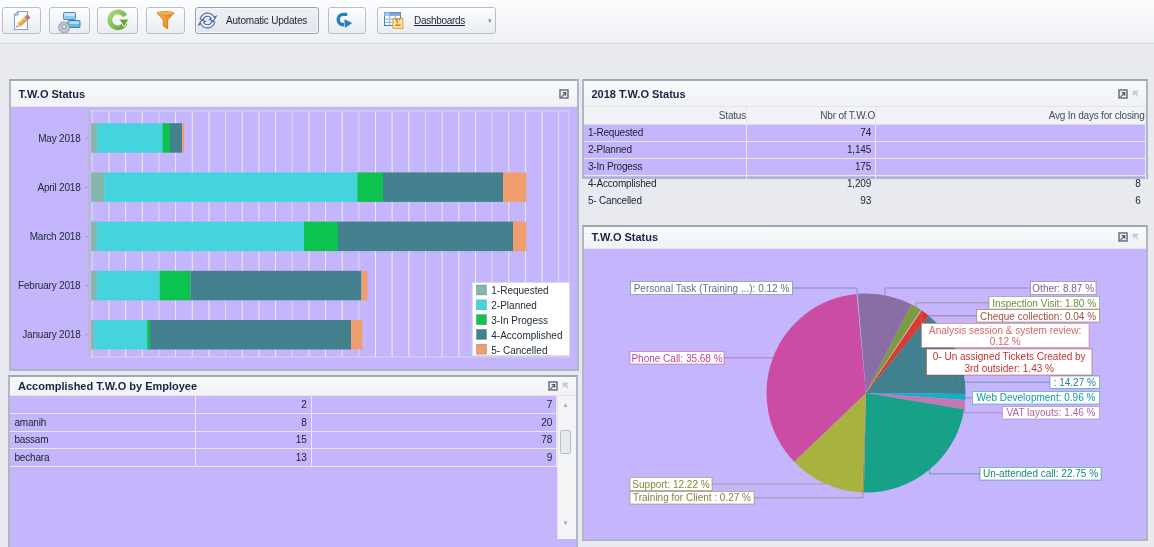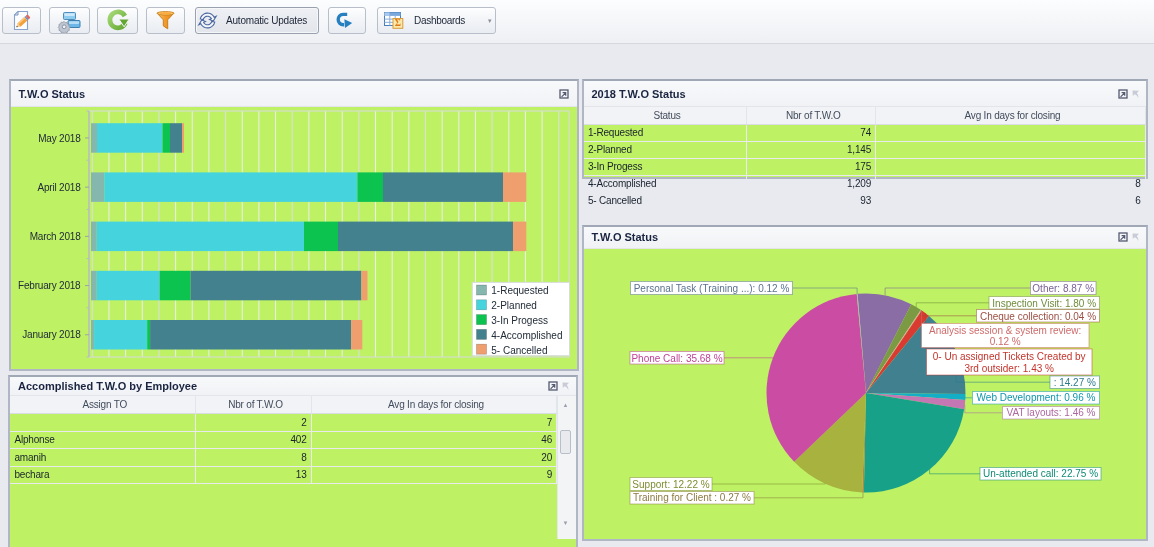--- a/index.html
+++ b/index.html
@@ -1,26 +1,26 @@
 <!DOCTYPE html>
 <html><head><meta charset="utf-8"><style>
 * { margin:0; padding:0; box-sizing:border-box; }
 html,body { width:1154px; height:547px; overflow:hidden; background:#e8eaef; font-family:"Liberation Sans", sans-serif; }
 .abs { position:absolute; }
 .toolbar { position:absolute; left:0; top:0; width:1154px; height:44px; background:linear-gradient(#fcfdfe,#eef0f4); border-bottom:1px solid #d4d7dd; }
 .tbtn { position:absolute; top:7px; height:27px; border:1px solid #b9bfca; border-radius:3px; background:linear-gradient(#fefeff,#f3f5f8 45%,#e9ecf1); display:flex; align-items:center; justify-content:center; }
 .tbtn.pressed { border-color:#9aa1ae; background:linear-gradient(#eef0f4,#e2e5eb); box-shadow:inset 0 0 0 1px #f6f7f9; }
 .tbtn .lbl { font-size:10px; letter-spacing:-0.2px; color:#1c2536; margin-left:6px; white-space:nowrap; }
-.panel { position:absolute; background:#bef264; border:2px solid #b0b6c3; border-top-color:#a0a8b6; }
+.panel { position:absolute; background:#c4b5fd; border:2px solid #b0b6c3; border-top-color:#a0a8b6; }
 .ptitle { position:absolute; left:0; top:0; width:100%; background:linear-gradient(#f8f9fb,#f0f2f5); border-bottom:1px solid #e3e5ea; color:#1a2440; font-weight:bold; font-size:11px; display:flex; align-items:center; padding-left:8px; }
 .picons { position:absolute; right:5px; display:flex; align-items:center; }
 table.grid { border-collapse:collapse; table-layout:fixed; width:100%; font-size:10px; letter-spacing:-0.2px; color:#1a222e; }
 table.grid tr { height:17px; }
 table.t3 tr { height:17.5px; }
-table.grid th { background:#f2f3f6; font-weight:normal; text-align:center; color:#424c5c; border-right:1px solid #e2e5ea; border-bottom:1px solid #d9dce2; padding:0 0 0 4.5px; }
+table.grid th { background:#f2f3f6; font-weight:normal; text-align:right; color:#424c5c; border-right:1px solid #e2e5ea; border-bottom:1px solid #d9dce2; padding:0 0 0 4.5px; }
 table.grid td { border-right:1px solid #e8eaef; border-bottom:1px solid #e8eaef; padding:0; white-space:nowrap; overflow:hidden; }
 table.grid td.c1 { padding-left:4.5px; }
 table.grid td.c2, table.grid td.c3 { text-align:right; padding-right:4px; }
 .sb { position:absolute; background:#f3f4f6; border-left:1px solid #e3e5ea; }
 .sbbtn { position:absolute; left:1px; width:13px; height:15px; color:#9aa0ac; font-size:6px; display:flex; align-items:center; justify-content:center; }
 .sbthumb { position:absolute; left:2px; width:11px; background:#e8eaee; border:1px solid #b9bfc9; border-radius:2px; }
 </style></head>
 <body>
 <div class="toolbar">
   <div class="tbtn" style="left:2px;width:39px;">
@@ -93,21 +93,21 @@
         <rect x="3.5" y="3.5" width="16" height="13" fill="#fff" stroke="#4a7dbd"></rect>
         <rect x="3.5" y="3.5" width="16" height="3.4" fill="#7aa8dc"></rect>
         <rect x="3.5" y="3.5" width="5" height="3.4" fill="#a9c8ea"></rect>
         <line x1="8.8" y1="6.9" x2="8.8" y2="16.5" stroke="#88aed8"></line>
         <line x1="14.2" y1="6.9" x2="14.2" y2="16.5" stroke="#88aed8"></line>
         <line x1="3.5" y1="10.1" x2="19.5" y2="10.1" stroke="#88aed8"></line>
         <line x1="3.5" y1="13.3" x2="19.5" y2="13.3" stroke="#88aed8"></line>
         <rect x="12" y="9.5" width="9.8" height="9.8" fill="#fbe9a9" stroke="#d89c3c"></rect>
         <text x="16.9" y="17.4" text-anchor="middle" font-family="Liberation Serif, serif" font-size="9.5" font-weight="bold" fill="#e07818">Σ</text>
       </svg>
-      <span class="lbl" style="letter-spacing:-0.3px;margin-left:8px;">Dashboards</span>
+      <span class="lbl" style="letter-spacing:-0.3px;margin-left:8px;text-decoration:underline;">Dashboards</span>
     </div>
   <span style="position:absolute;left:488px;top:17px;color:#8a8f9a;font-size:7px;">▾</span>
 </div>
 
 <div class="panel" style="left:8.5px;top:79px;width:570px;height:292px;">
   <div class="ptitle" style="height:26px;">T.W.O Status<span class="picons" style="right:8px;">
         <svg width="10" height="10" viewBox="0 0 10 10">
           <rect x="1" y="1" width="8" height="8" fill="none" stroke="#545a70" stroke-width="1.3"></rect>
           <path d="M2.6 7.8 L6.6 3.8 M6.7 6.8 L6.7 3.7 L3.6 3.7" stroke="#545a70" stroke-width="1.2" fill="none"></path>
         </svg>
@@ -265,39 +265,34 @@
         </svg>
       </span></div>
   <div class="abs" style="left:0;top:19px;width:547px;height:142.5px;overflow:hidden;">
     <table class="grid t3">
       <colgroup>
           <col style="width:185.5px">
           <col style="width:115.5px">
           <col>
         </colgroup>
       <tbody>
-          <tr style="height:17.5px;">
-            <th>Assign TO</th>
-            <th>Nbr of T.W.O</th>
-            <th>Avg In days for closing</th>
-          </tr>
       <tr>
             <td class="c1"></td>
             <td class="c2">2</td>
             <td class="c3">7</td>
           </tr>
 <tr>
-            <td class="c1">Alphonse</td>
-            <td class="c2">402</td>
-            <td class="c3">46</td>
-          </tr>
-<tr>
             <td class="c1">amanih</td>
             <td class="c2">8</td>
             <td class="c3">20</td>
+          </tr>
+<tr>
+            <td class="c1">bassam</td>
+            <td class="c2">15</td>
+            <td class="c3">78</td>
           </tr>
 <tr>
             <td class="c1">bechara</td>
             <td class="c2">13</td>
             <td class="c3">9</td>
           </tr>
     </tbody>
       </table>
   </div>
   <div class="sb" style="left:547px;top:19px;width:19px;height:142.5px;">

